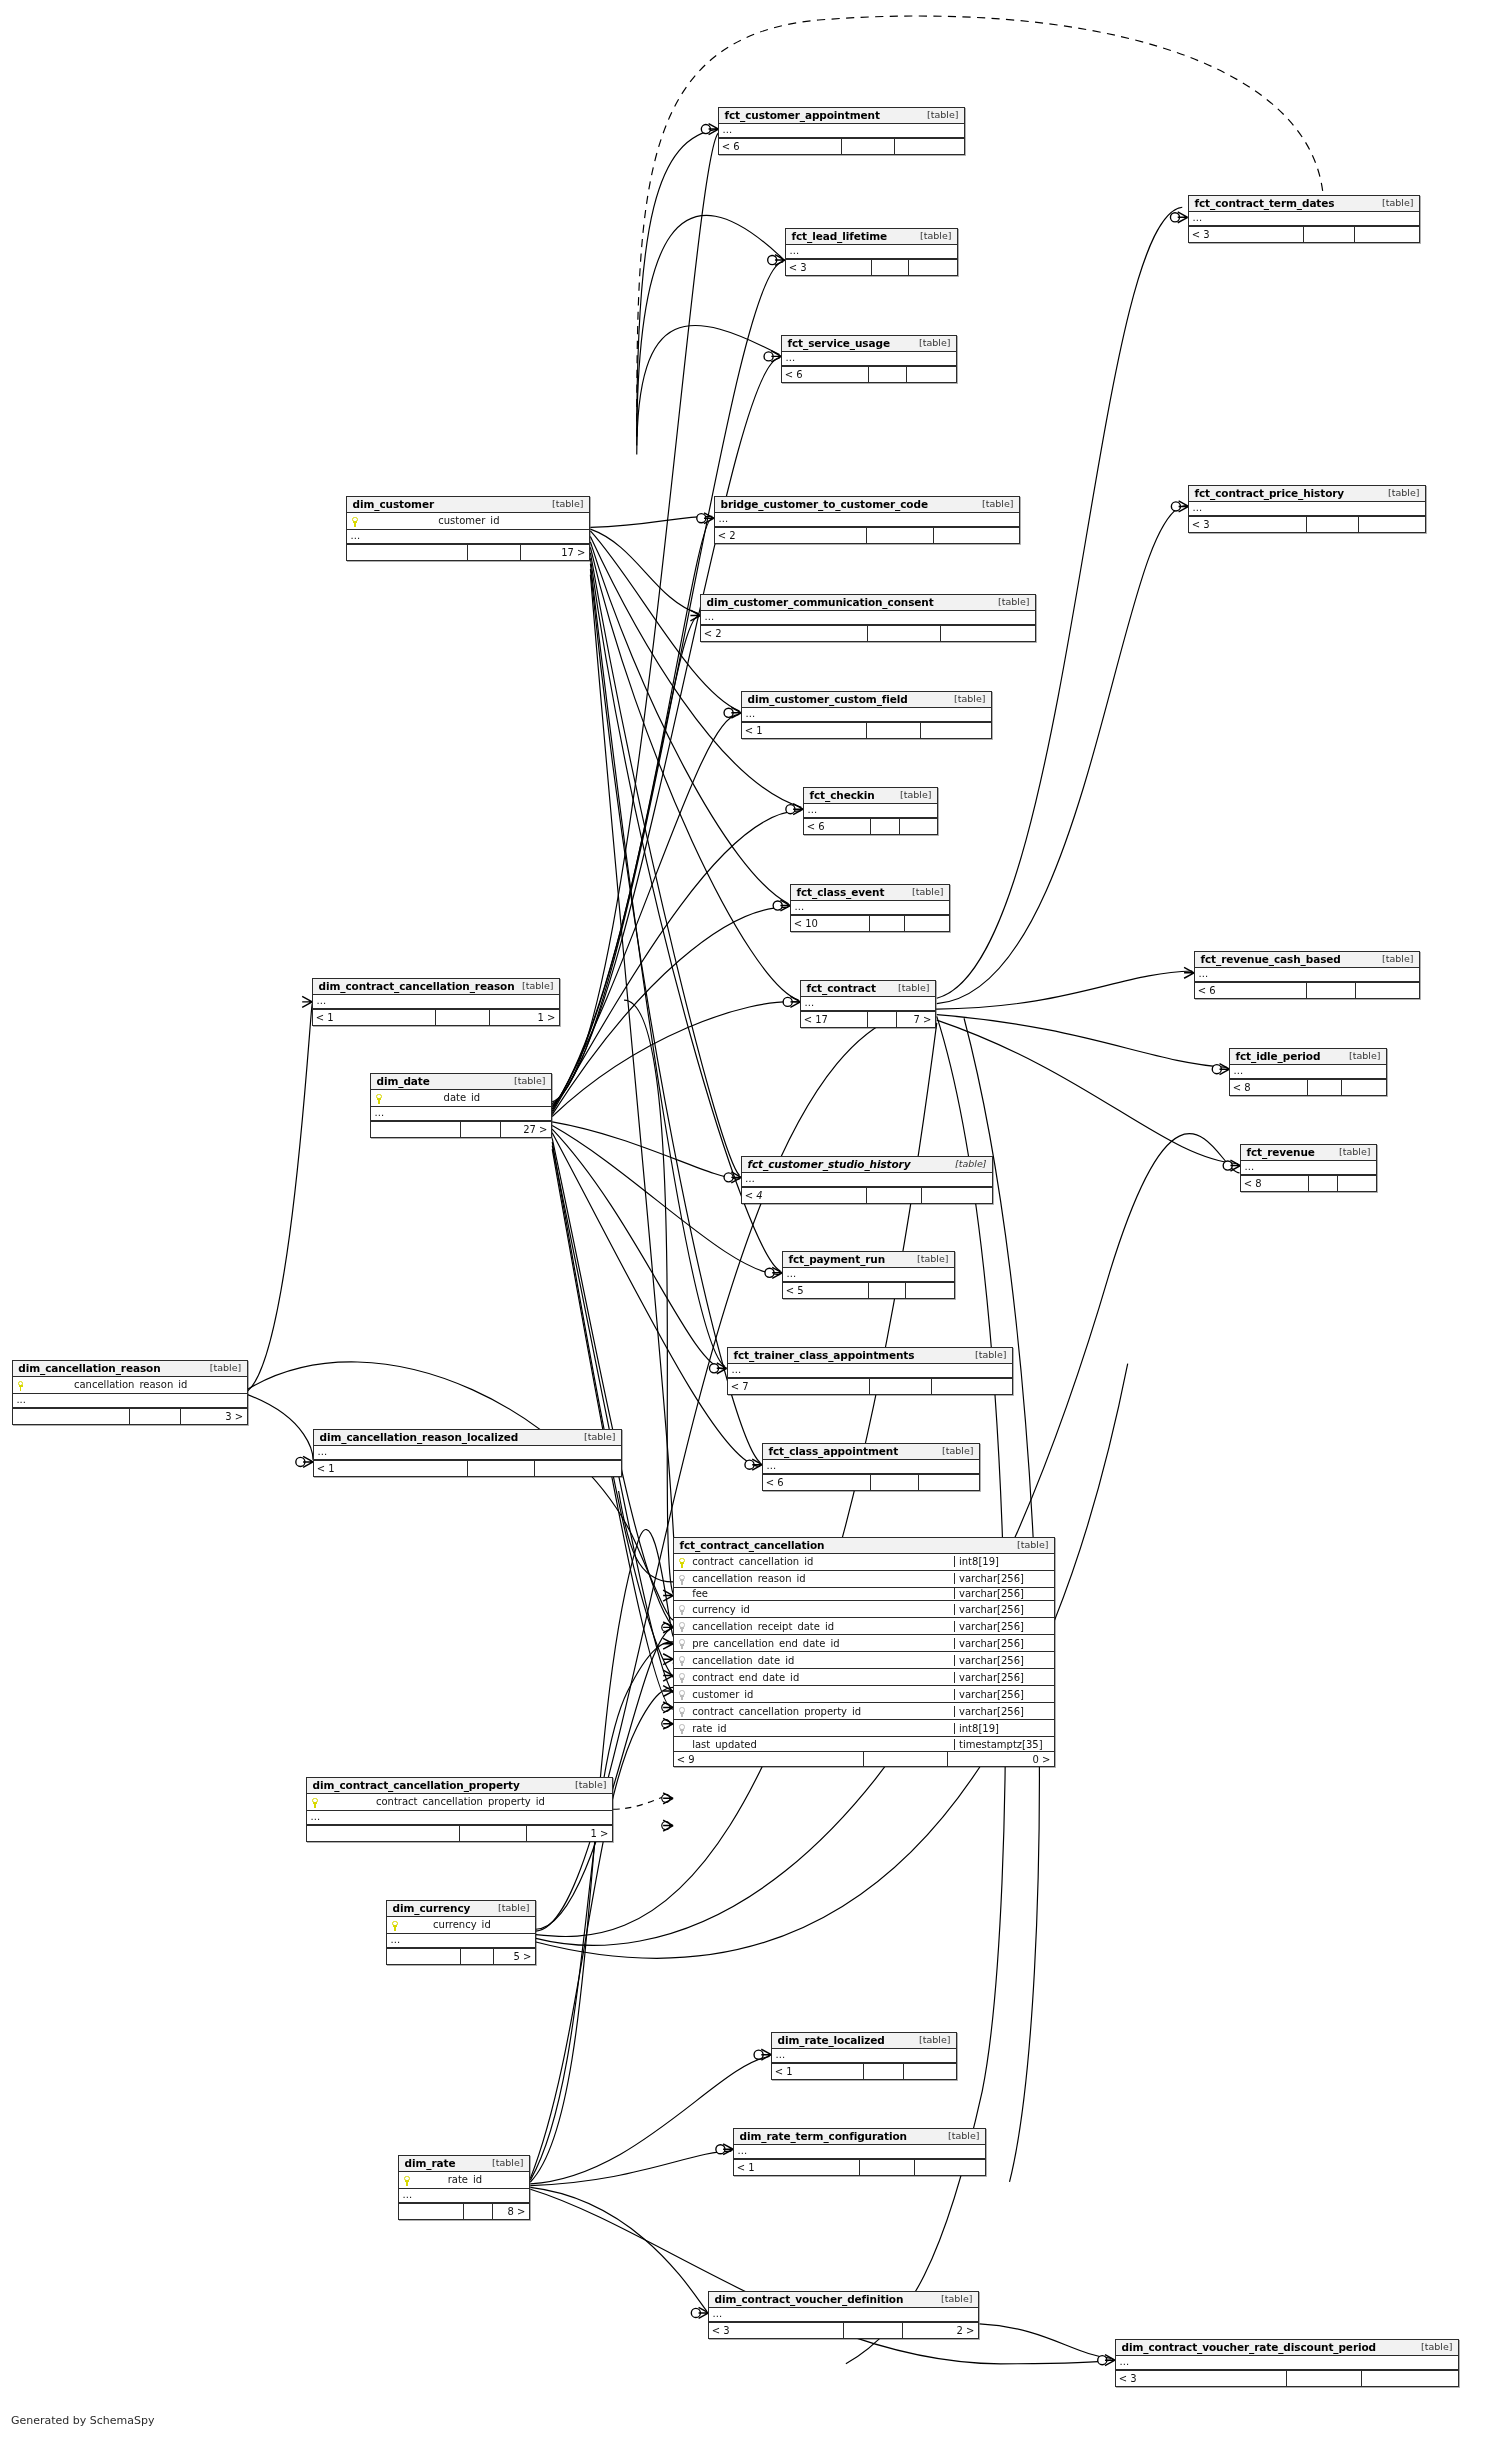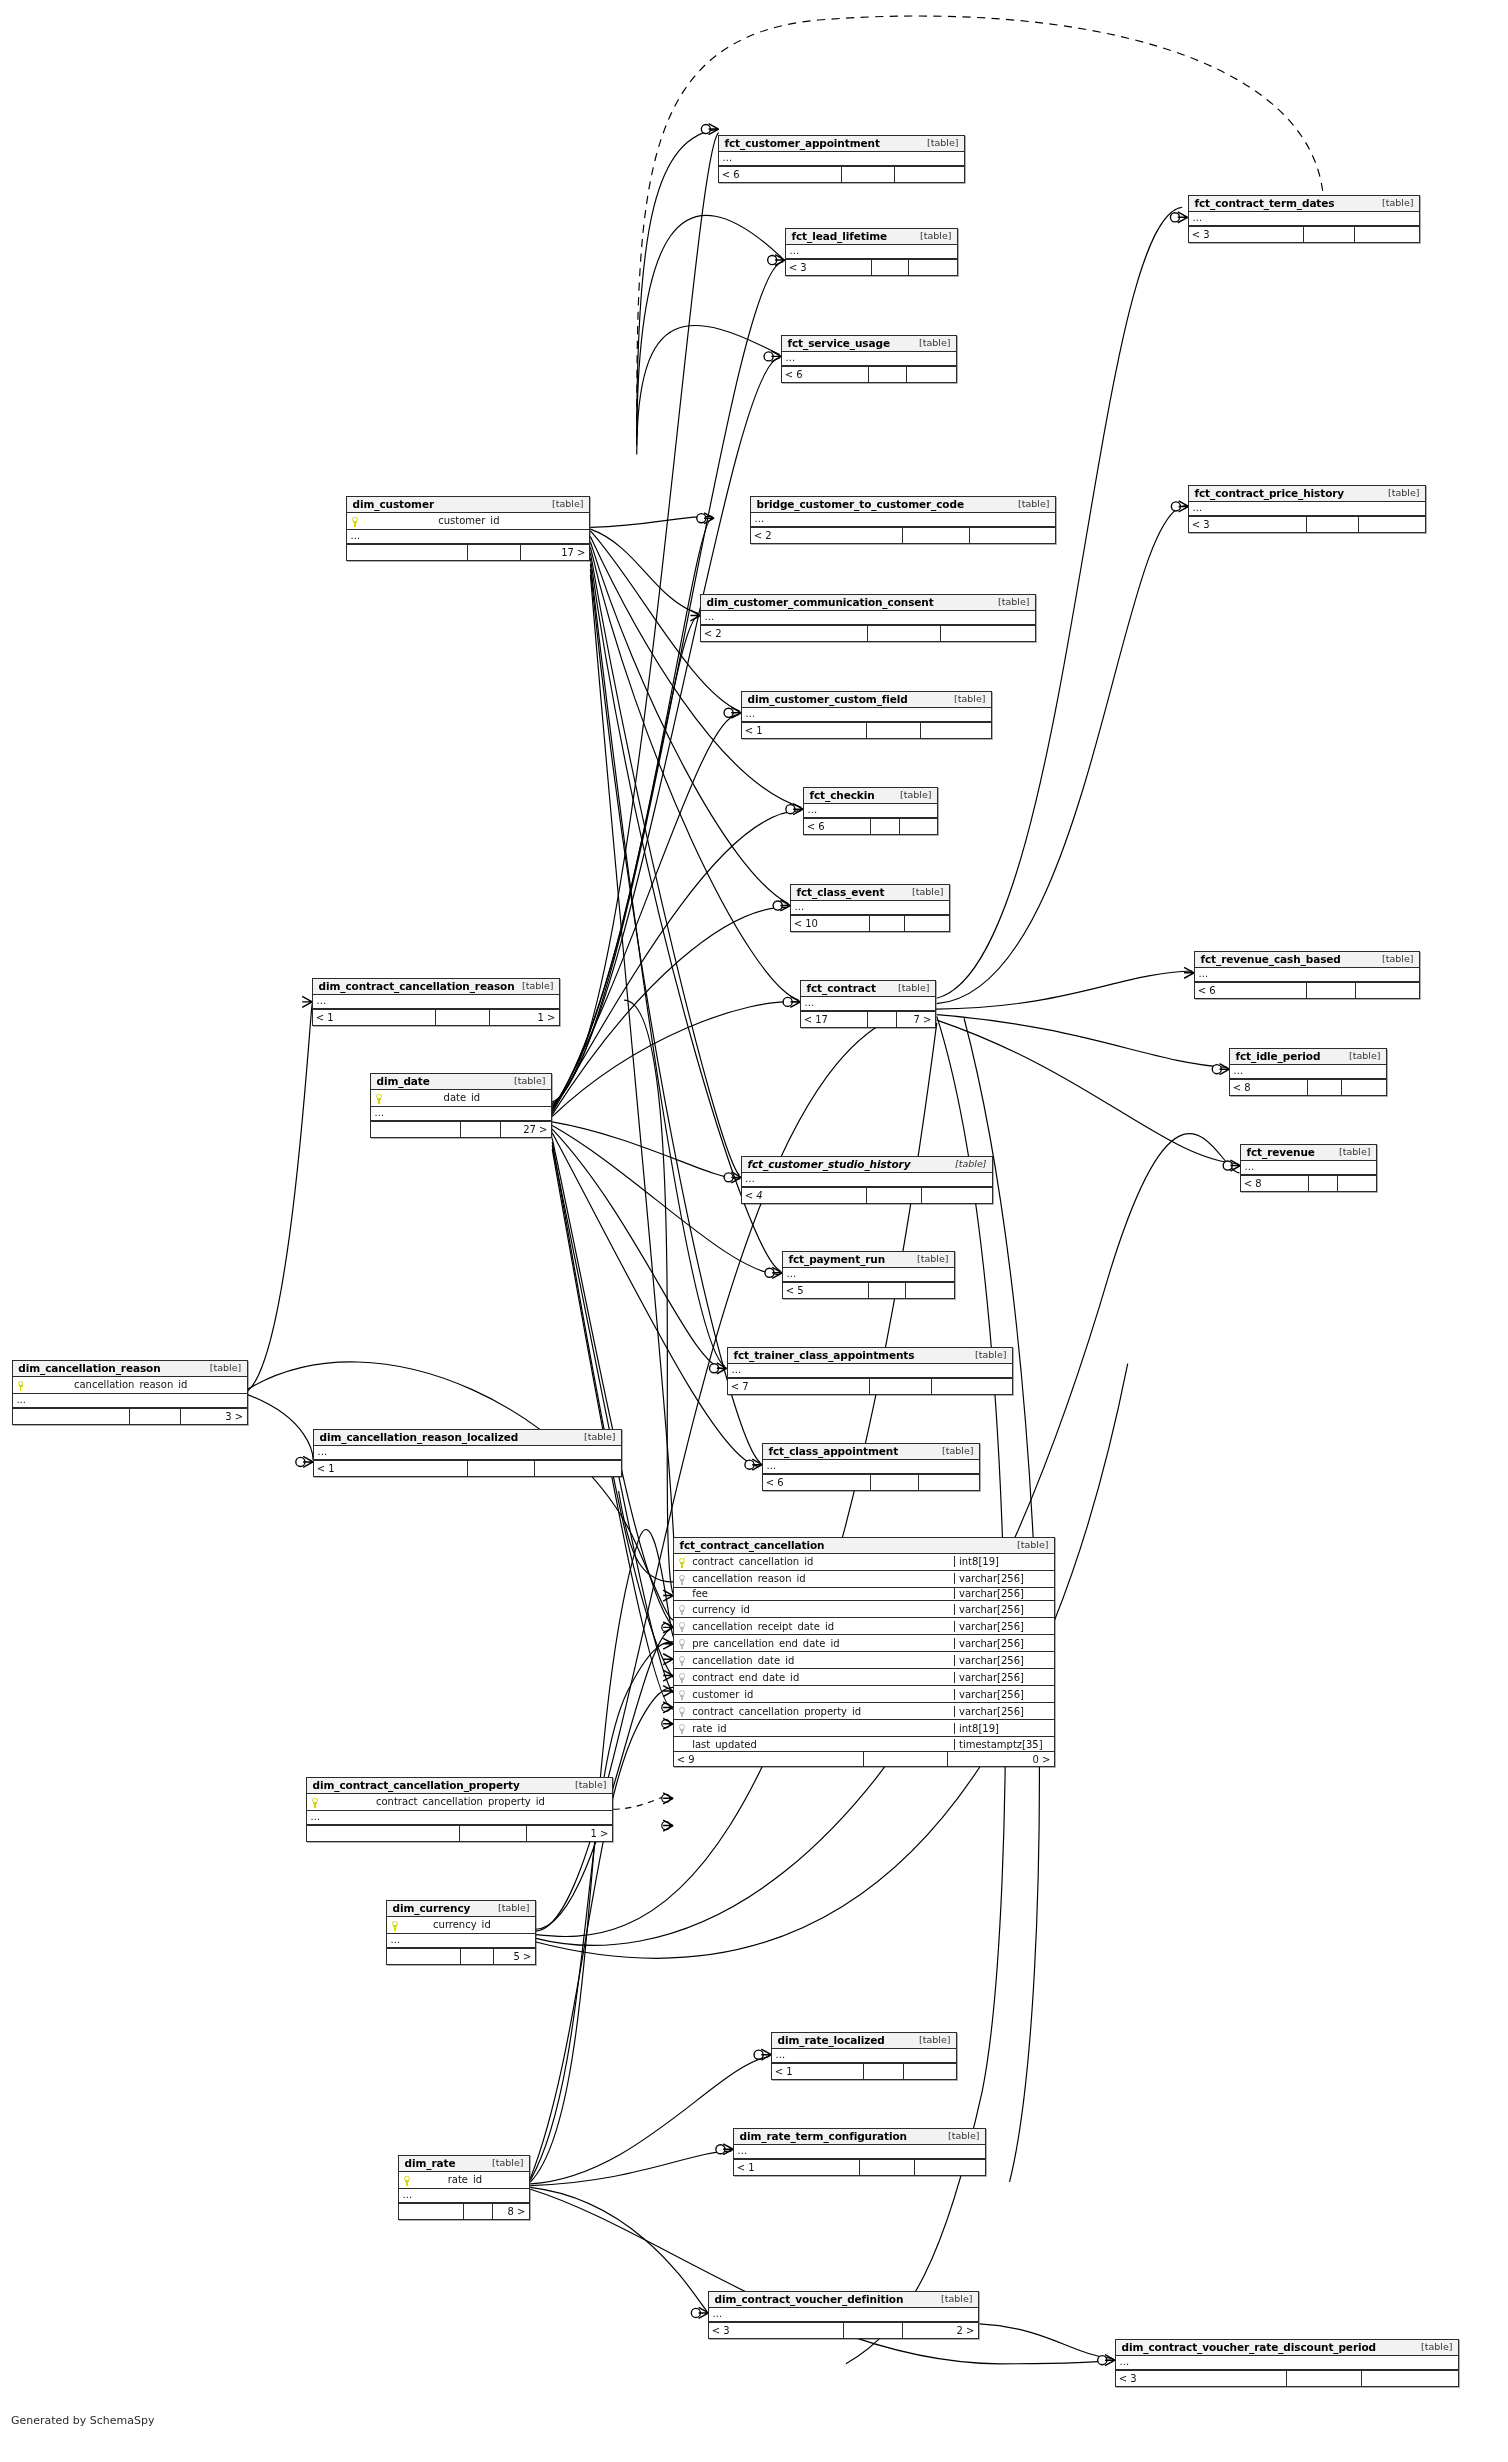--- a/index.html
+++ b/index.html
@@ -327,21 +327,21 @@
         </div>
       </div>
     <div class="foot">
       <span class="fc l">&lt; 9</span>
       <span class="fc m"></span>
       <span class="fc r">0 &gt;</span>
     </div>
   </div>
 
   <div id="tables-layer">
-      <div class="tbl" style="left: 718px; top: 107px; width: 247px; margin-top: 28px;">
+      <div class="tbl" style="left: 718px; top: 107px; width: 247px;">
         <div class="hdr">
           <span class="nm">fct_customer_appointment</span>
           <span class="tag">[table]</span>
         </div>
         <div class="rowline ellipsis">
           <span class="ellip">...</span>
         </div>
         <div class="foot">
           <span class="fc l">&lt; 6</span>
           <span class="fc m"></span>
@@ -401,21 +401,21 @@
         </div>
         <div class="rowline ellipsis">
           <span class="ellip">...</span>
         </div>
         <div class="foot">
           <span class="fc l"></span>
           <span class="fc m"></span>
           <span class="fc r">17 &gt;</span>
         </div>
       </div>
-      <div class="tbl" style="left: 714px; top: 496px; width: 306px; margin-left: 36px;">
+      <div class="tbl" style="left: 714px; top: 496px; width: 306px;">
         <div class="hdr">
           <span class="nm">bridge_customer_to_customer_code</span>
           <span class="tag">[table]</span>
         </div>
         <div class="rowline ellipsis">
           <span class="ellip">...</span>
         </div>
         <div class="foot">
           <span class="fc l">&lt; 2</span>
           <span class="fc m"></span>

